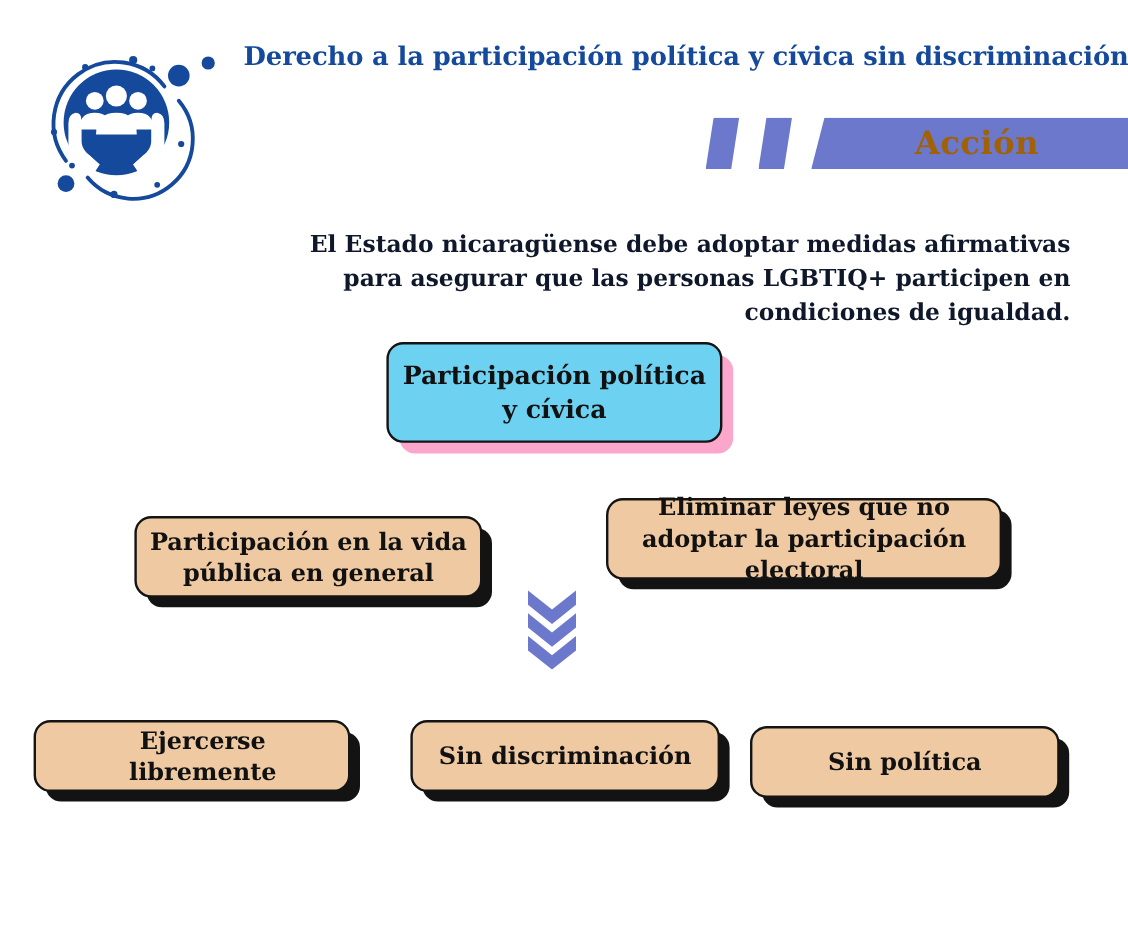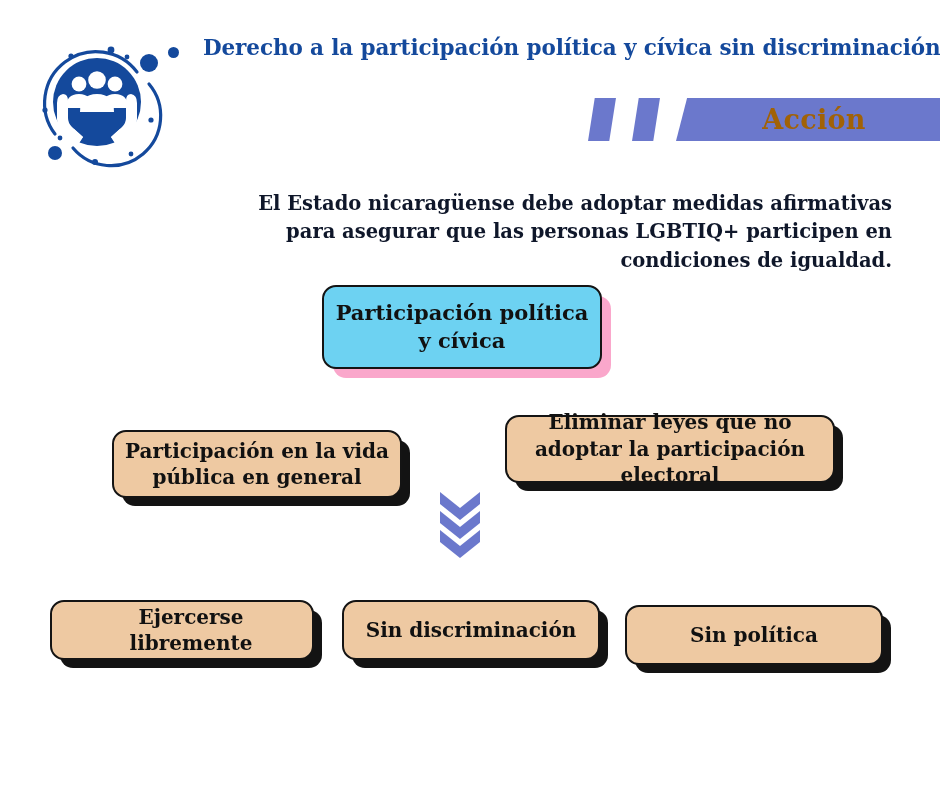--- a/index.html
+++ b/index.html
@@ -132,21 +132,21 @@
   }
   .node.cyan {
     background: #6DD2F2;
     box-shadow: 10px 10px 0 -1px #FAA7CB;
     font-size: 21px;
   }
 
   #node-main   { left: 322px; top: 285px; width: 280px; height: 84px; }
   #node-left   { left: 112px; top: 406px; width: 290px; height: 68px; margin-top: 24px; }
   #node-right  { left: 505px; top: 415px; width: 330px; height: 68px; }
-  #node-b1     { left: 50px;  top: 600px; width: 264px; height: 60px; padding-left: 28px; }
+  #node-b1     { left: 28px;  top: 600px; width: 264px; height: 60px; padding-left: 28px; }
   #node-b2     { left: 342px; top: 600px; width: 258px; height: 60px; }
   #node-b3     { left: 625px; top: 605px; width: 258px; height: 60px; }
 
   
   #chevrons {
     position: absolute;
     left: 436px;
     top: 490px;
     width: 48px;
     height: 72px;

